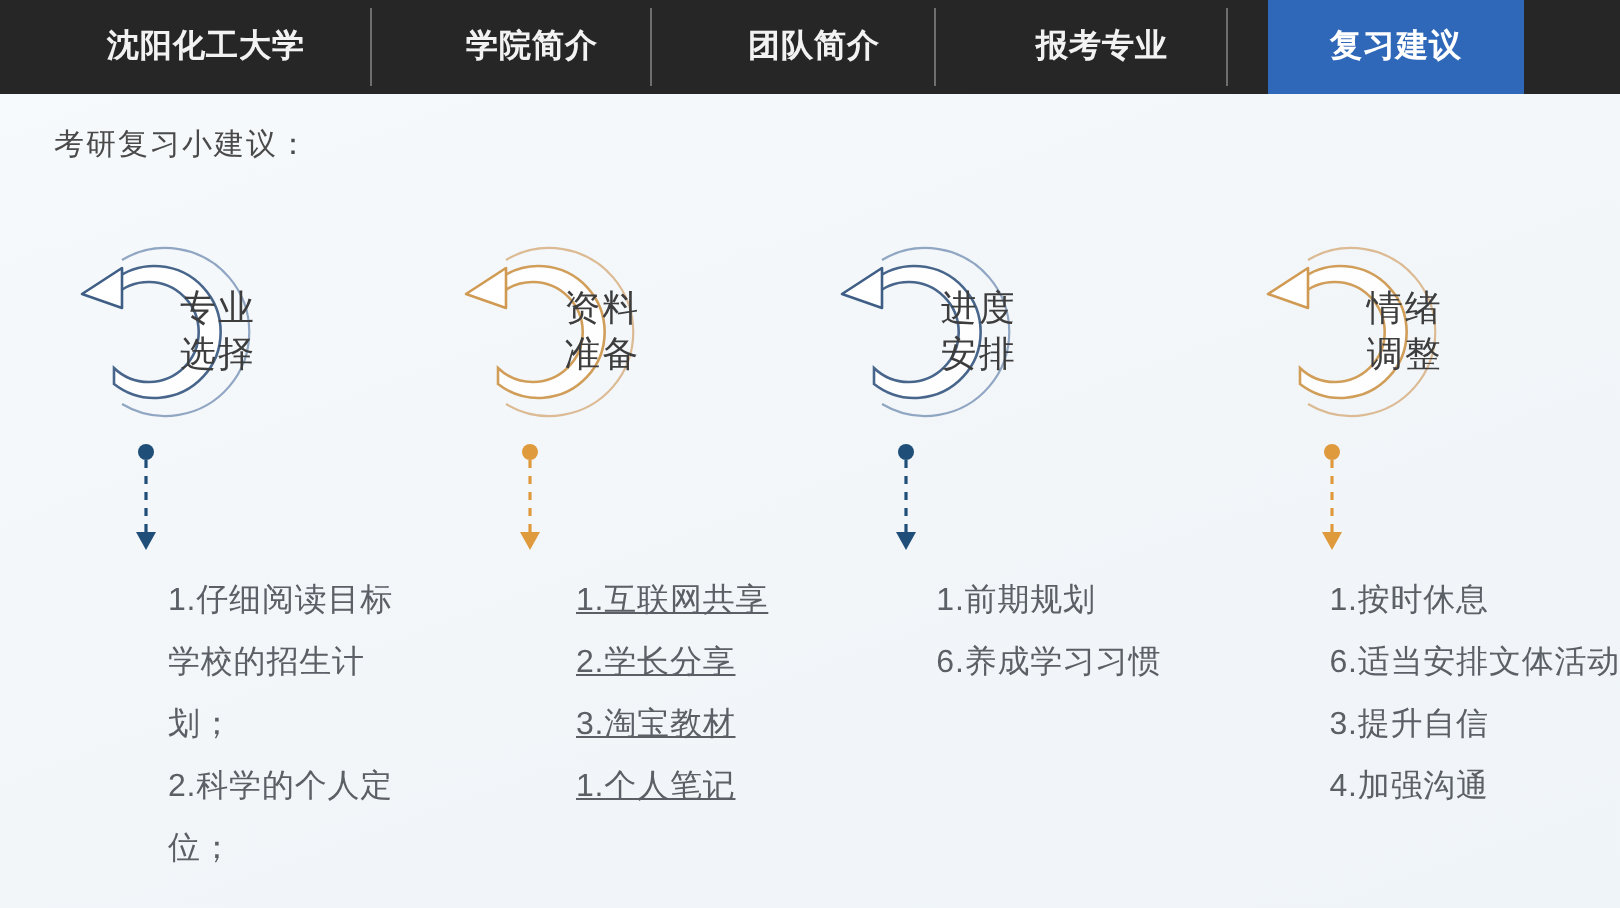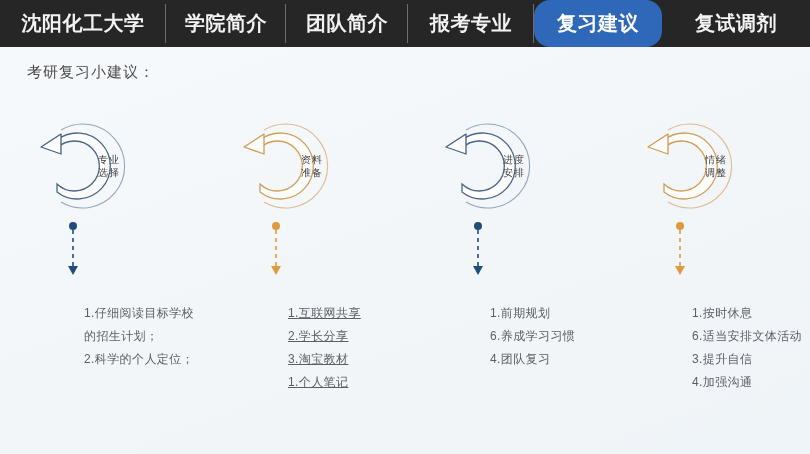--- a/index.html
+++ b/index.html
@@ -19,41 +19,42 @@
     position:absolute; top:0; left:0;
     width:810px; height:47px;
     background:#262626;
     display:flex;
   }
   .nav-tab {
     flex:0 0 auto;
     height:47px;
     display:flex; align-items:center; justify-content:center;
     color:#f2f2f2;
-    font-size:20px;
+    font-size:16px;
     font-weight:bold;
     letter-spacing:0.5px;
     position:relative;
     background:#262626;
+    margin-left:20px;
   }
   .nav-tab.sep::after {
     content:"";
     position:absolute; right:0; top:4px;
     width:1px; height:39px;
     background:#6e6e6e;
   }
   .nav-tab.active {
     background:#2f68b8;
     color:#ffffff;
   }
   .nav-tab.w1 { width:166px; }
   .nav-tab.w2 { width:120px; }
   .nav-tab.w3 { width:122px; }
   .nav-tab.w4 { width:126px; }
-  .nav-tab.w5 { width:128px;border-radius:16px; }
+  .nav-tab.w5 { width:128px; }
   .nav-tab.w6 { width:148px; }
 
   
   .heading {
     position:absolute;
     left:27px; top:63px;
     font-size:15px;
     color:#4a4a4a;
     letter-spacing:1px;
   }
@@ -75,37 +76,37 @@
   .icon-wrap svg { display:block; }
 
   .circ-label {
     position:absolute;
     left:0; top:0; width:170px; height:112px;
     display:flex; flex-direction:column;
     align-items:center; justify-content:center;
     pointer-events:none;
   }
   .circ-label span {
-    font-size:10px;
+    font-size:18px;
     color:#3d3d3d;
     line-height:1.30;
     letter-spacing:1px;
     padding-left:14px;
   }
 
   .connector {
     position:relative;
     width:170px; height:62px;
     margin:0 auto;
   }
   .connector svg { display:block; }
 
   .bullets {
-    margin-top:18px;
-    font-size:12px;
+    margin-top:2px;
+    font-size:16px;
     color:#5b6066;
     line-height:1.93;
     letter-spacing:0.4px;
   }
   .bullets div { white-space:nowrap; }
 
   .c1 .bullets { padding-left:84px; }
   .c2 .bullets { padding-left:84px;text-decoration:underline; }
   .c3 .bullets { padding-left:84px; }
   .c4 .bullets { padding-left:84px; }
@@ -223,21 +224,20 @@
       <div class="connector">
         <svg width="170" height="62" viewBox="0 0 170 62">
           <circle cx="56" cy="4" r="4" fill="#1f4e79"></circle>
           <line x1="56" y1="8" x2="56" y2="44" stroke="#1f4e79" stroke-width="1.6" stroke-dasharray="4 4"></line>
           <path d="M 51 44 L 61 44 L 56 53 Z" fill="#1f4e79"></path>
         </svg>
       </div>
       <div class="bullets">
         <div>1.前期规划</div>
         <div>6.养成学习习惯</div>
-        <div>4.团队复习</div>
       </div>
     </div>
 
     <div class="col c4">
       <div class="icon-wrap">
         <svg width="170" height="112" viewBox="0 0 170 112">
           <path d="M 44 20 A 42 42 0 1 1 44 92" fill="none" stroke="#d9b488" stroke-width="1.1" opacity="0.9"></path>
           <path d="M 40 30
                    A 33 33 0 1 1 40 82
                    L 40 74

